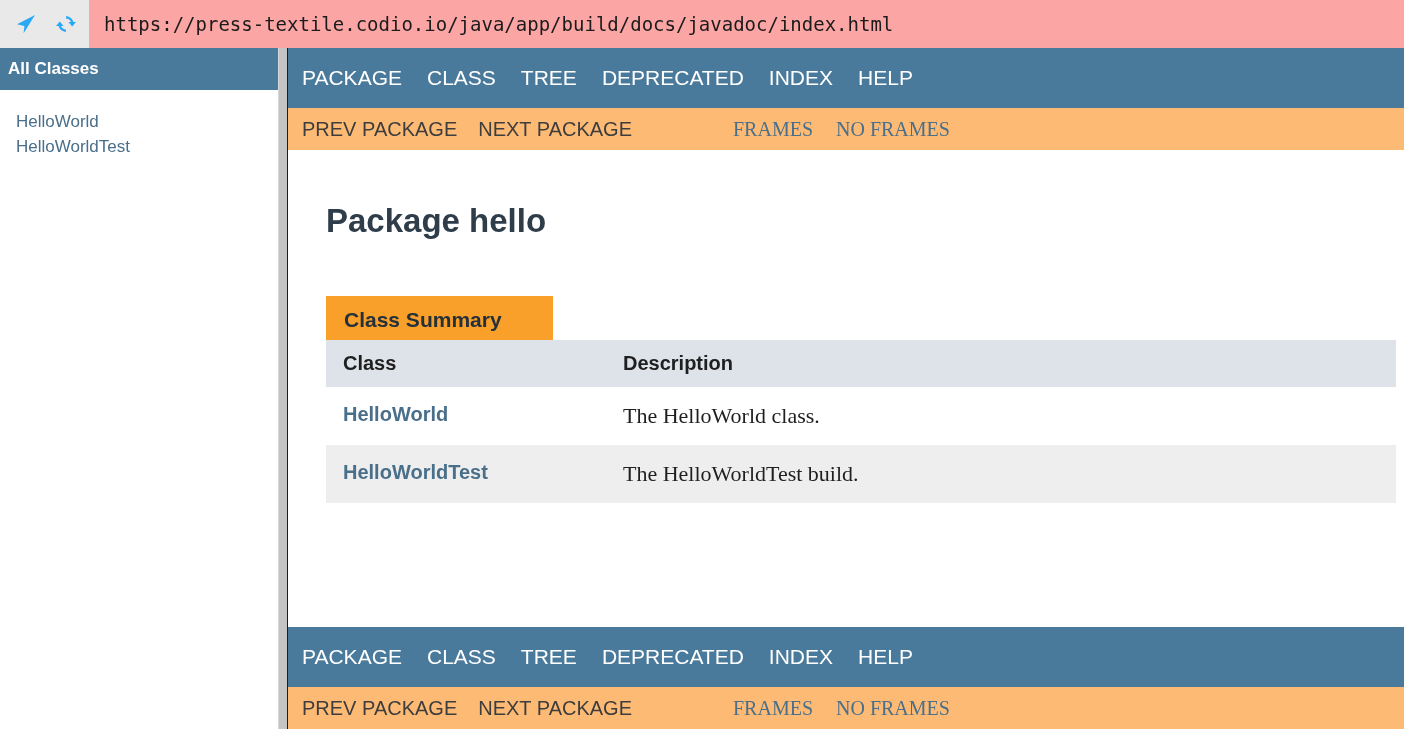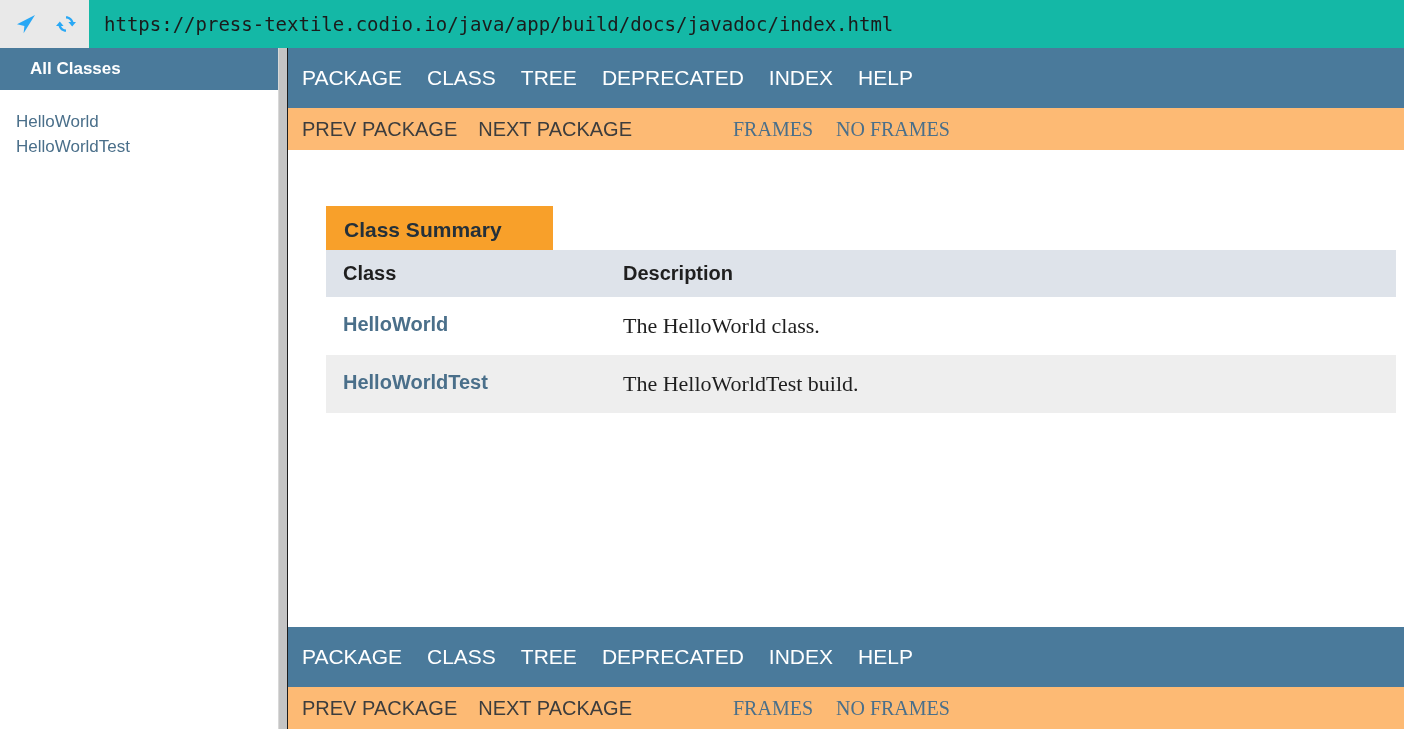--- a/index.html
+++ b/index.html
@@ -33,21 +33,21 @@
     padding-left: 14px;
     box-sizing: border-box;
   }
   .tb-icon {
     width: 24px; height: 24px;
     display: block;
     flex: 0 0 auto;
   }
   .urlbar {
     flex: 1;
-    background: #14b8a6;
+    background: #fca5a5;
     display: flex;
     align-items: center;
     padding-left: 15px;
     font-family: "DejaVu Sans Mono", "Liberation Mono", monospace;
     font-size: 19px;
     color: #1b1b1b;
     letter-spacing: 0px;
     white-space: nowrap;
   }
 
@@ -69,21 +69,21 @@
     overflow: hidden;
   }
   .sidebar-header {
     height: 42px;
     background: #4a7a9b;
     color: #ffffff;
     font-size: 17px;
     font-weight: bold;
     display: flex;
     align-items: center;
-    padding-left: 30px;
+    padding-left: 8px;
     box-sizing: border-box;
   }
   .sidebar-list {
     padding: 19px 0 0 16px;
   }
   .sidebar-link {
     display: block;
     color: #4a6f8a;
     font-size: 17px;
     line-height: 25px;
@@ -265,20 +265,21 @@
     </div>
 
     <div class="subnav">
       <span class="plain">PREV PACKAGE</span>
       <span class="plain">NEXT PACKAGE</span>
       <span class="spacer"></span>
       <a href="#">FRAMES</a>
       <a href="#">NO FRAMES</a>
     </div>
 
+    <h1 class="pkg-title">Package hello</h1>
 
     <div class="summary-wrap">
       <div class="summary-tab">Class Summary</div>
       <table class="summary">
         <thead>
           <tr>
             <th class="col-class">Class</th>
             <th>Description</th>
           </tr>
         </thead>

